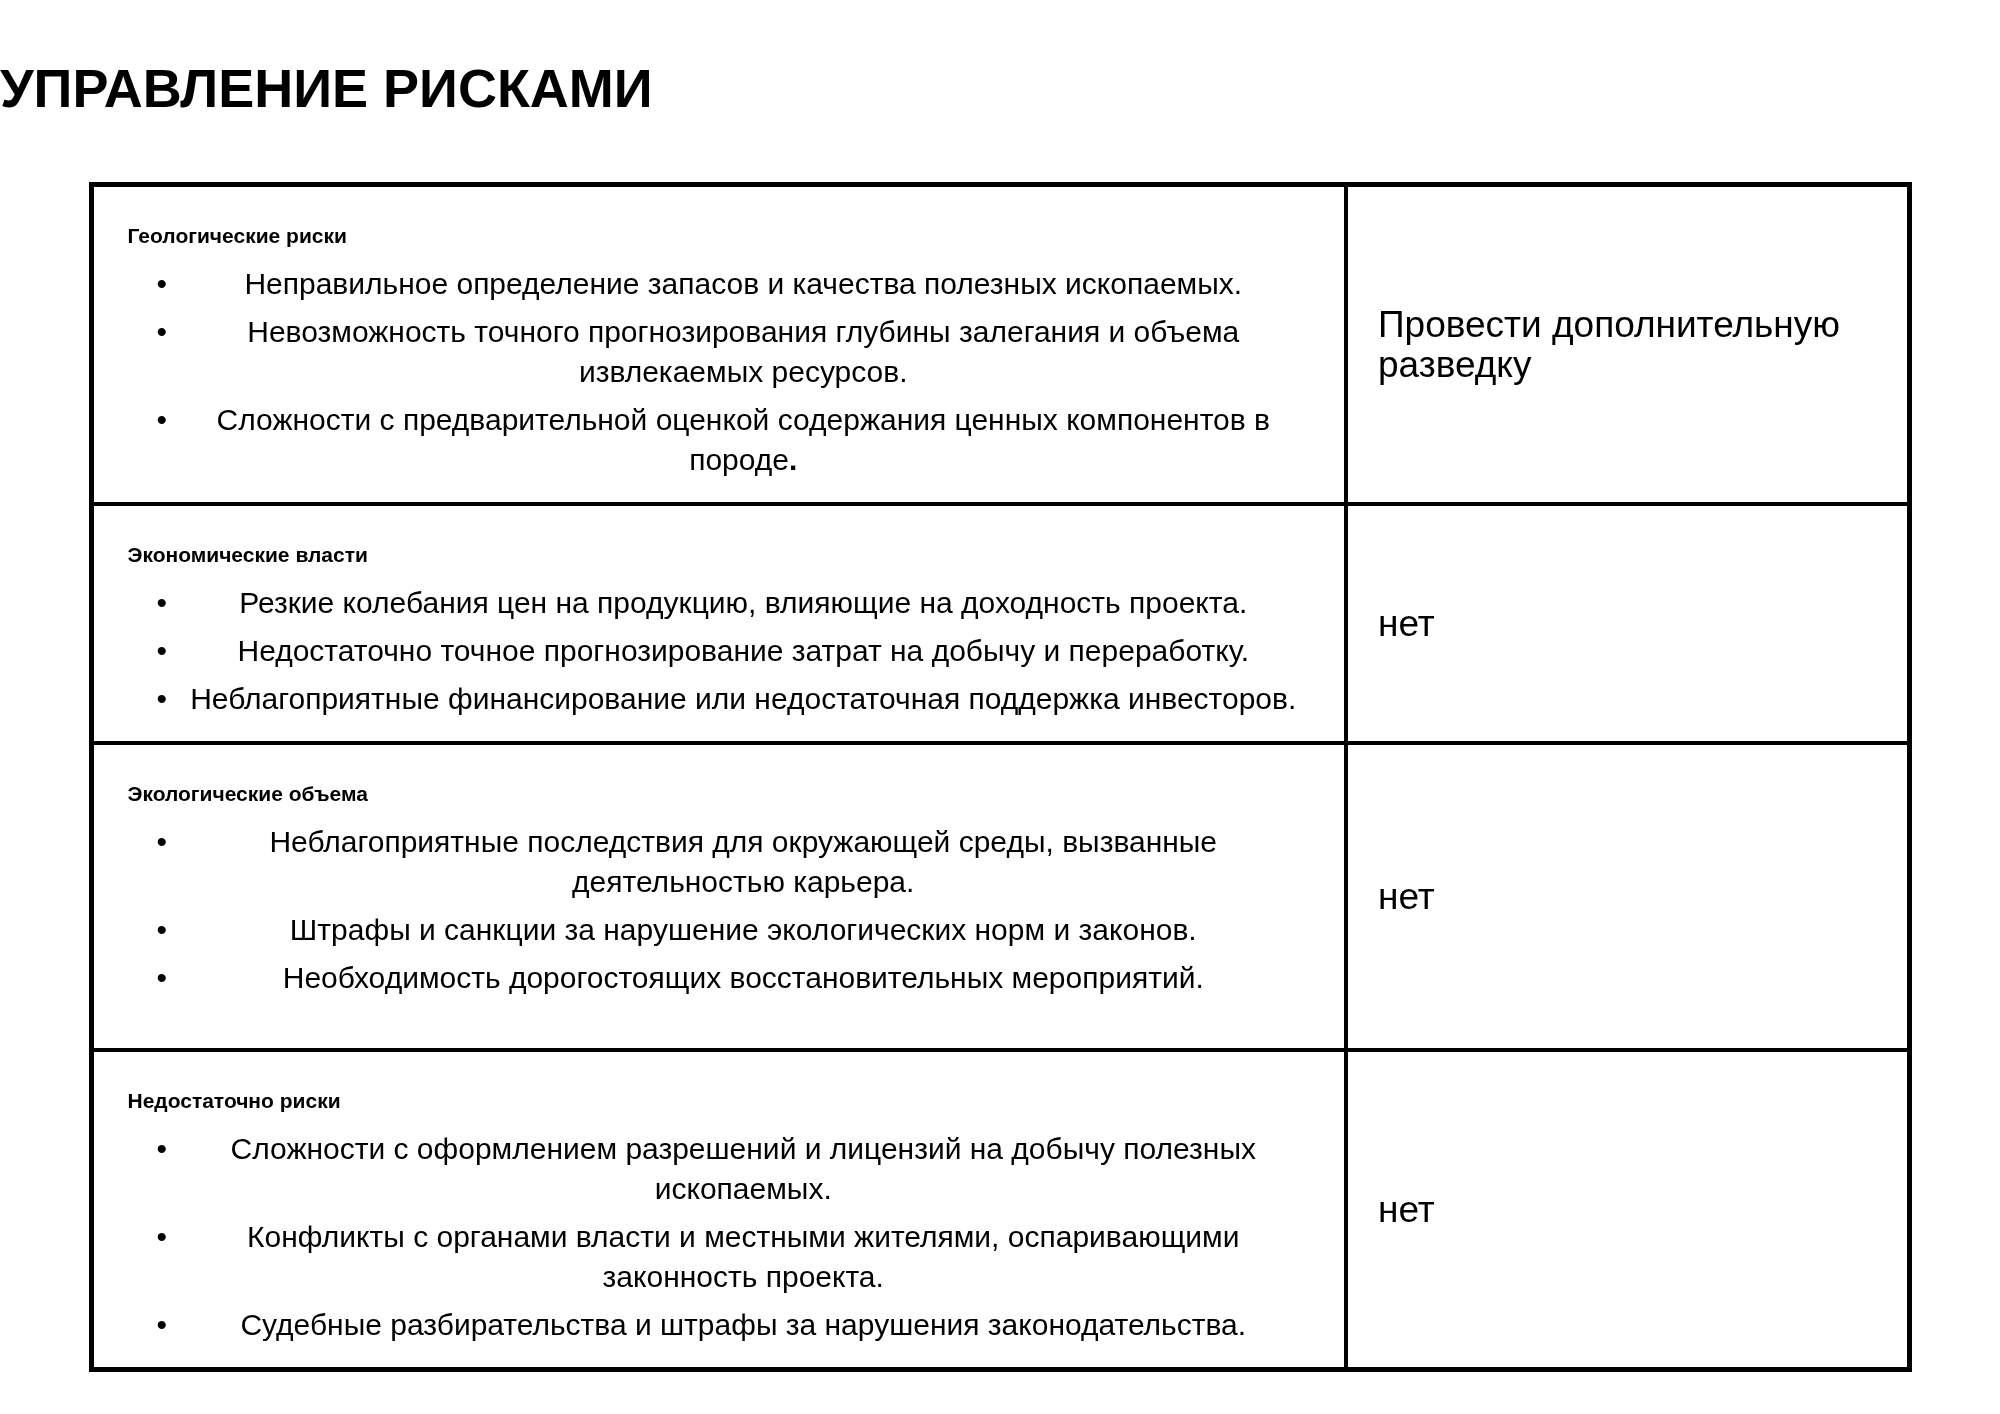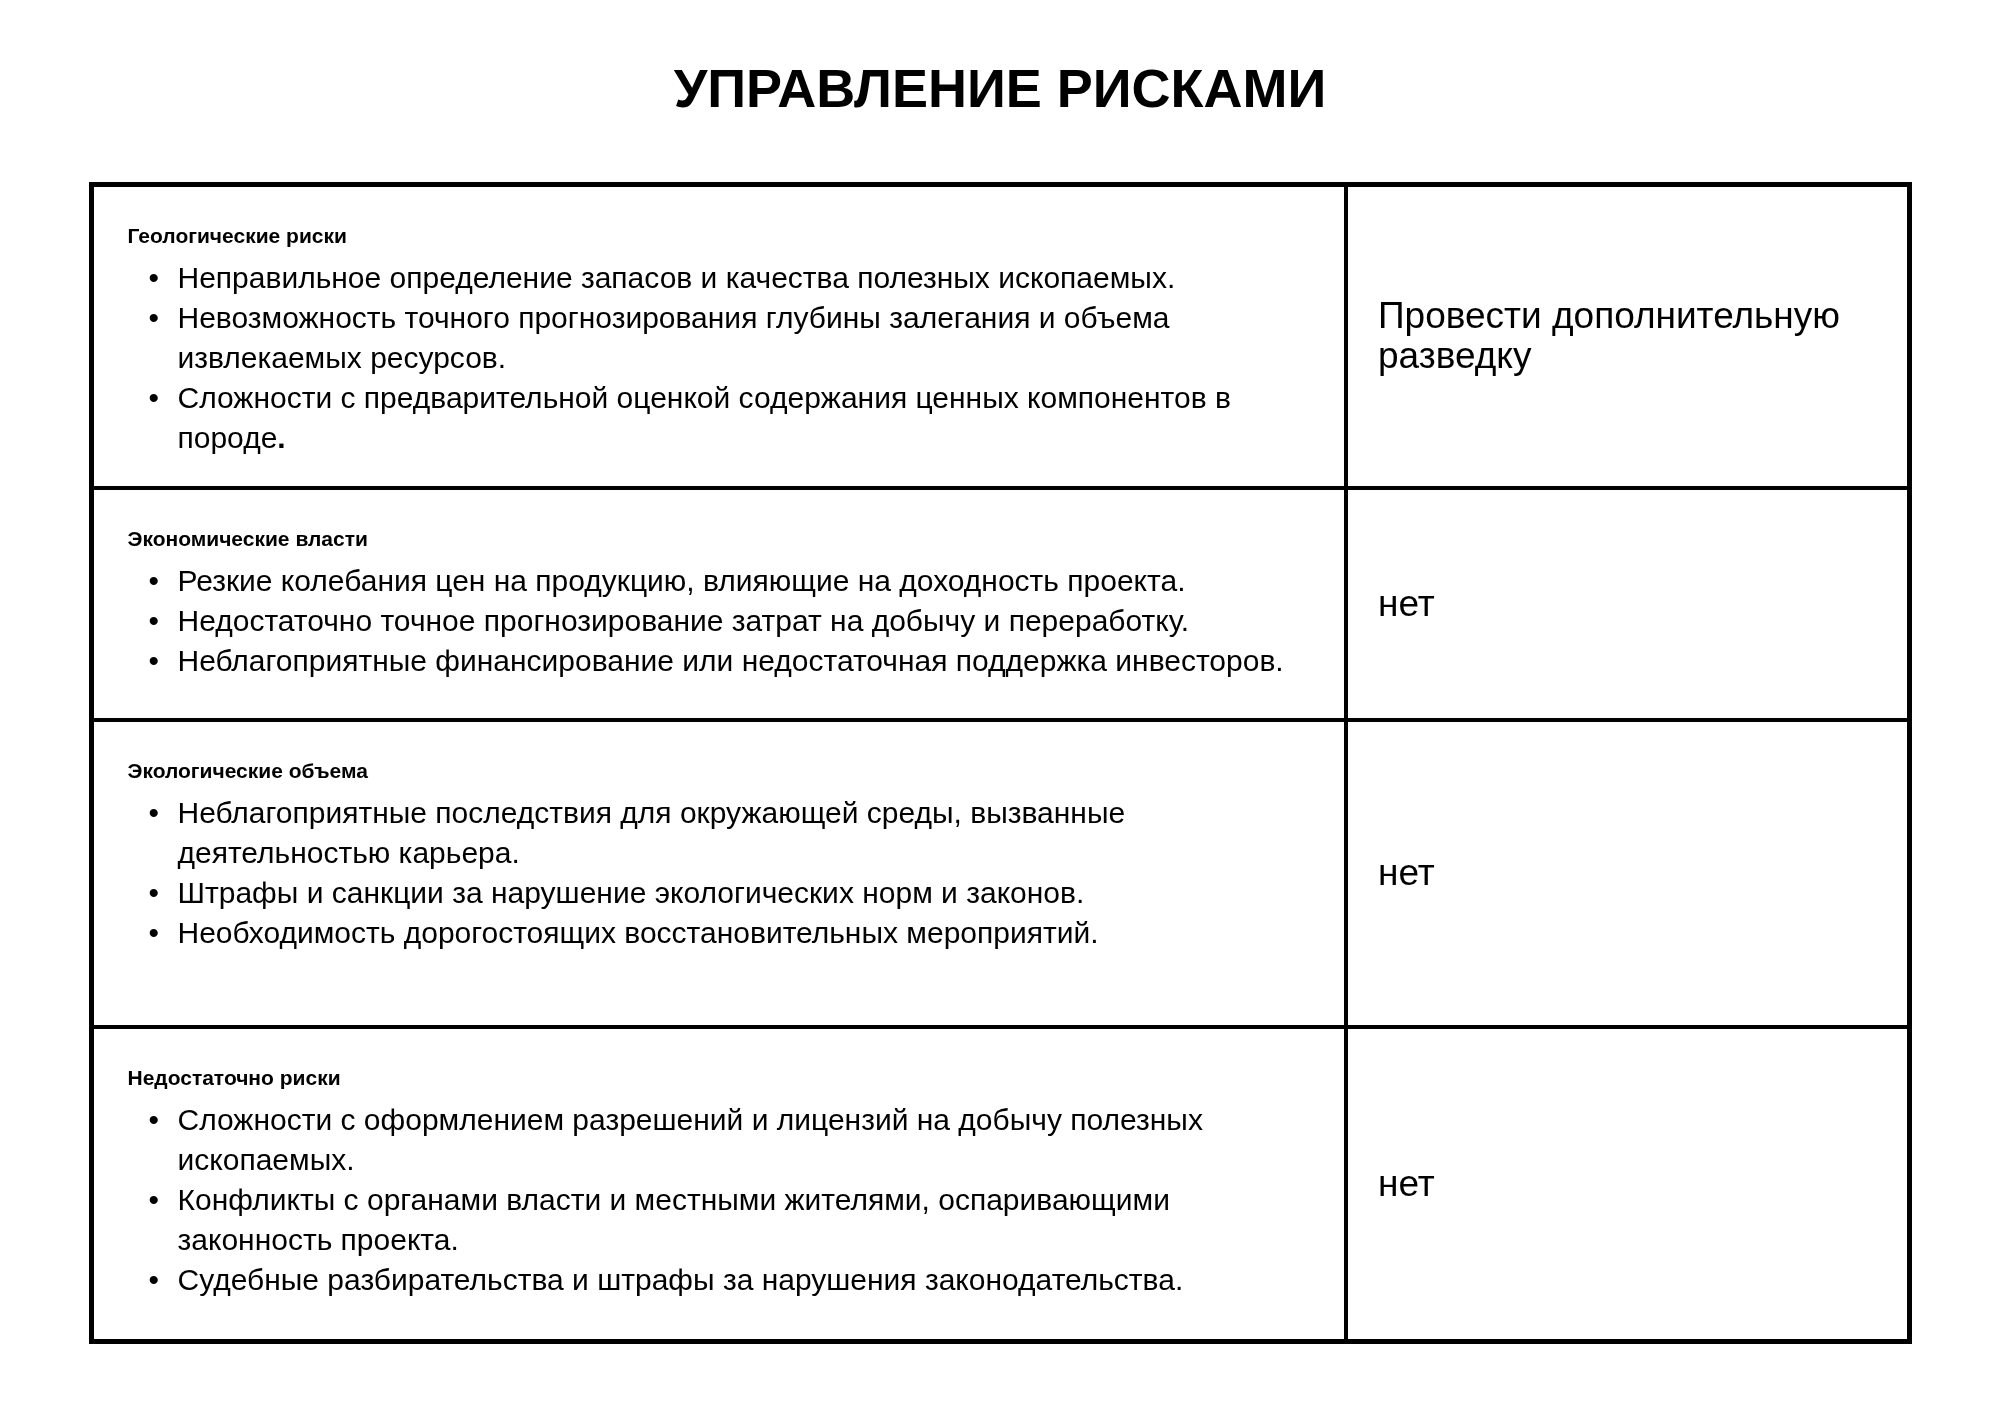--- a/index.html
+++ b/index.html
@@ -11,21 +11,20 @@
   }
   .page {
     position: relative;
     width: 2000px;
     height: 1414px;
     background: #ffffff;
     overflow: hidden;
   }
   .page-title {
     margin: 56px 0 0 0;
-    text-align: center;
     font-size: 54px;
     line-height: 64px;
     font-weight: 700;
     color: #000000;
   }
   table.risk-table {
     border-collapse: collapse;
     table-layout: fixed;
     width: 1818px;
     margin: 62px auto 0 auto;
@@ -53,21 +52,22 @@
     font-size: 21px;
     line-height: 40px;
   }
   ul.risk-bullets {
     margin: 2px 0 0 0;
     padding: 0 0 0 50px;
     list-style: none;
   }
   ul.risk-bullets li {
     position: relative;
-    margin: 0;
+    margin: 8px;
+    text-align: center;
   }
   ul.risk-bullets li::before {
     content: "\2022";
     position: absolute;
     left: -29px;
     top: 0;
     font-size: 30px;
     line-height: 40px;
   }
   td.mitigation-cell {

